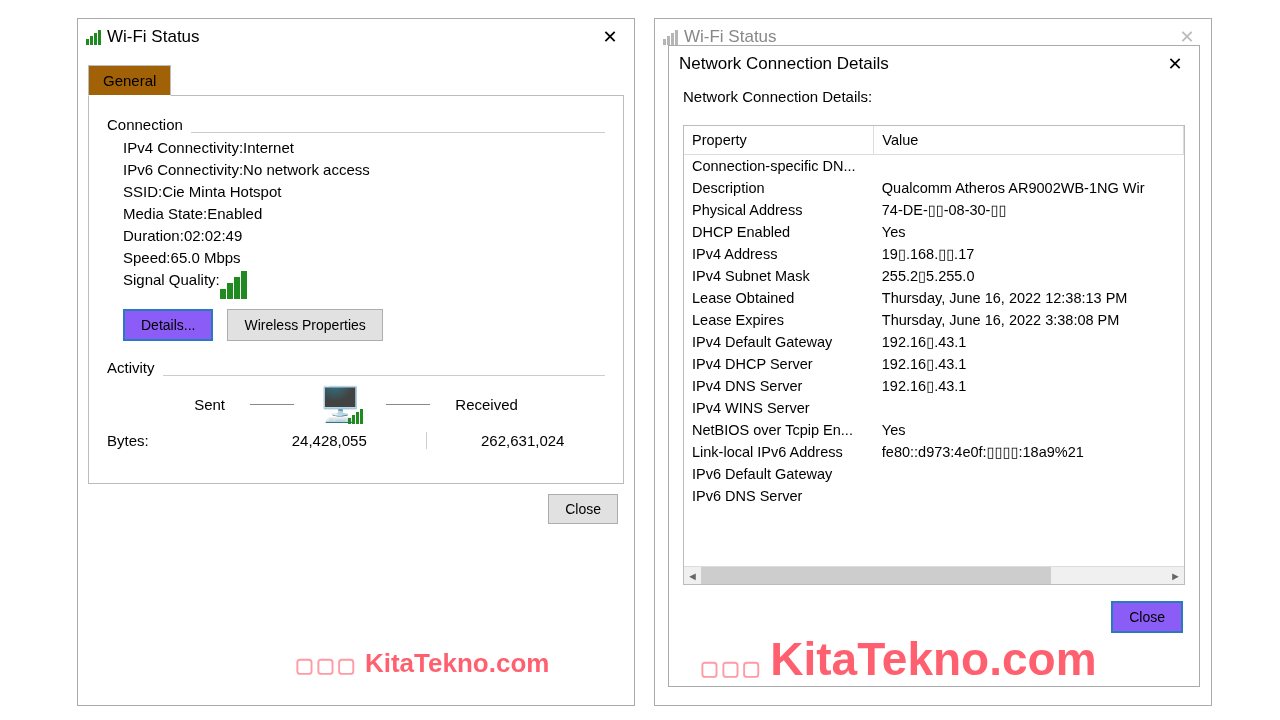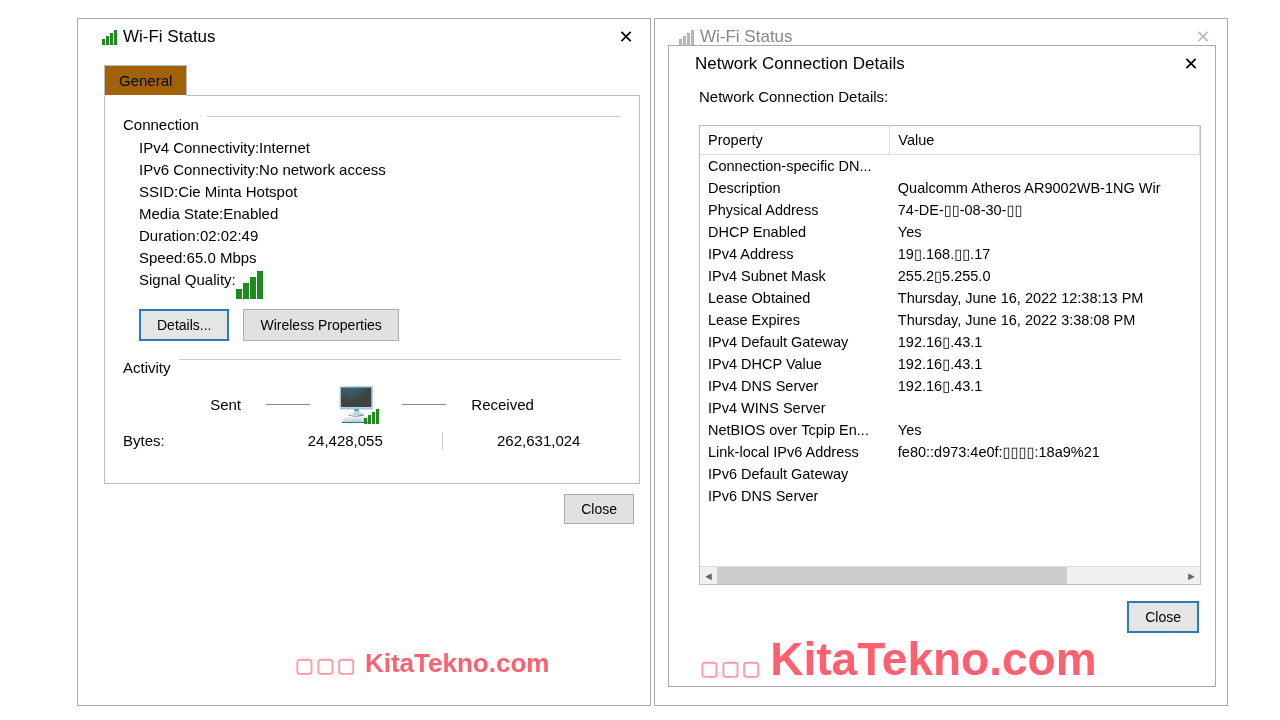--- a/index.html
+++ b/index.html
@@ -10,21 +10,20 @@
     color: #000;
     width: 1280px;
     height: 720px;
     overflow: hidden;
     position: relative;
   }
   .window {
     position: absolute;
     border: 1px solid #aaa;
     background: #fff;
-    padding-left: 16px;
   }
   .titlebar {
     display: flex;
     align-items: center;
     padding: 6px 8px;
     border-bottom: 0;
   }
   .titlebar.inactive { color: #888; }
   .title-text { font-size: 17px; margin-left: 6px; flex: 1; }
   .title-close {
@@ -58,35 +57,35 @@
     position: relative;
     z-index: 2;
   }
   .tabbody {
     border: 1px solid #bcbcbc;
     margin-top: -1px;
     padding: 10px 18px 16px 18px;
   }
   .fieldset { margin: 10px 0 18px 0; }
   .fs-header {
-    display: flex; align-items: flex-start;
+    display: flex; align-items: flex-end;
     font-size: 15px; margin-bottom: 6px;
   }
   .fs-header .line { flex: 1; height: 1px; background: #ccc; margin-left: 8px; }
   .kv { display: flex; justify-content: flex-start; font-size: 15px; margin: 5px 16px 5px 16px; }
   .btn {
     border: 1px solid #adadad;
     background: #e1e1e1;
     padding: 6px 16px;
     font-size: 14px;
     cursor: pointer;
   }
   .btn.accent {
     border: 2px solid #2a7abf;
-    background: #e5e5e5;
+    background: #8b5cf6;
   }
   .btnrow { margin: 10px 0 0 16px; display: flex; gap: 14px; }
   .bottom-row { display: flex; gap: 14px; margin: 8px 0 0 2px; }
   .shield {
     display: inline-block; width: 14px; height: 14px; margin-right: 4px;
     background: conic-gradient(#ffd23f 0 25%, #2f77d1 25% 50%, #ffd23f 50% 75%, #2f77d1 75% 100%);
     clip-path: polygon(50% 0, 100% 15%, 95% 70%, 50% 100%, 5% 70%, 0 15%);
     vertical-align: -2px;
   }
   .activity { display: flex; align-items: center; justify-content: center; gap: 25px; font-size: 15px; margin: 8px 0 6px 0; }
@@ -294,21 +293,21 @@
           </tr>
           <tr>
             <td class="prop">Lease Expires</td>
             <td>Thursday, June 16, 2022 3:38:08 PM</td>
           </tr>
           <tr>
             <td class="prop">IPv4 Default Gateway</td>
             <td>192.16▯.43.1</td>
           </tr>
           <tr>
-            <td class="prop">IPv4 DHCP Value</td>
+            <td class="prop">IPv4 DHCP Server</td>
             <td>192.16▯.43.1</td>
           </tr>
           <tr>
             <td class="prop">IPv4 DNS Server</td>
             <td>192.16▯.43.1</td>
           </tr>
           <tr>
             <td class="prop">IPv4 WINS Server</td>
             <td></td>
           </tr>

